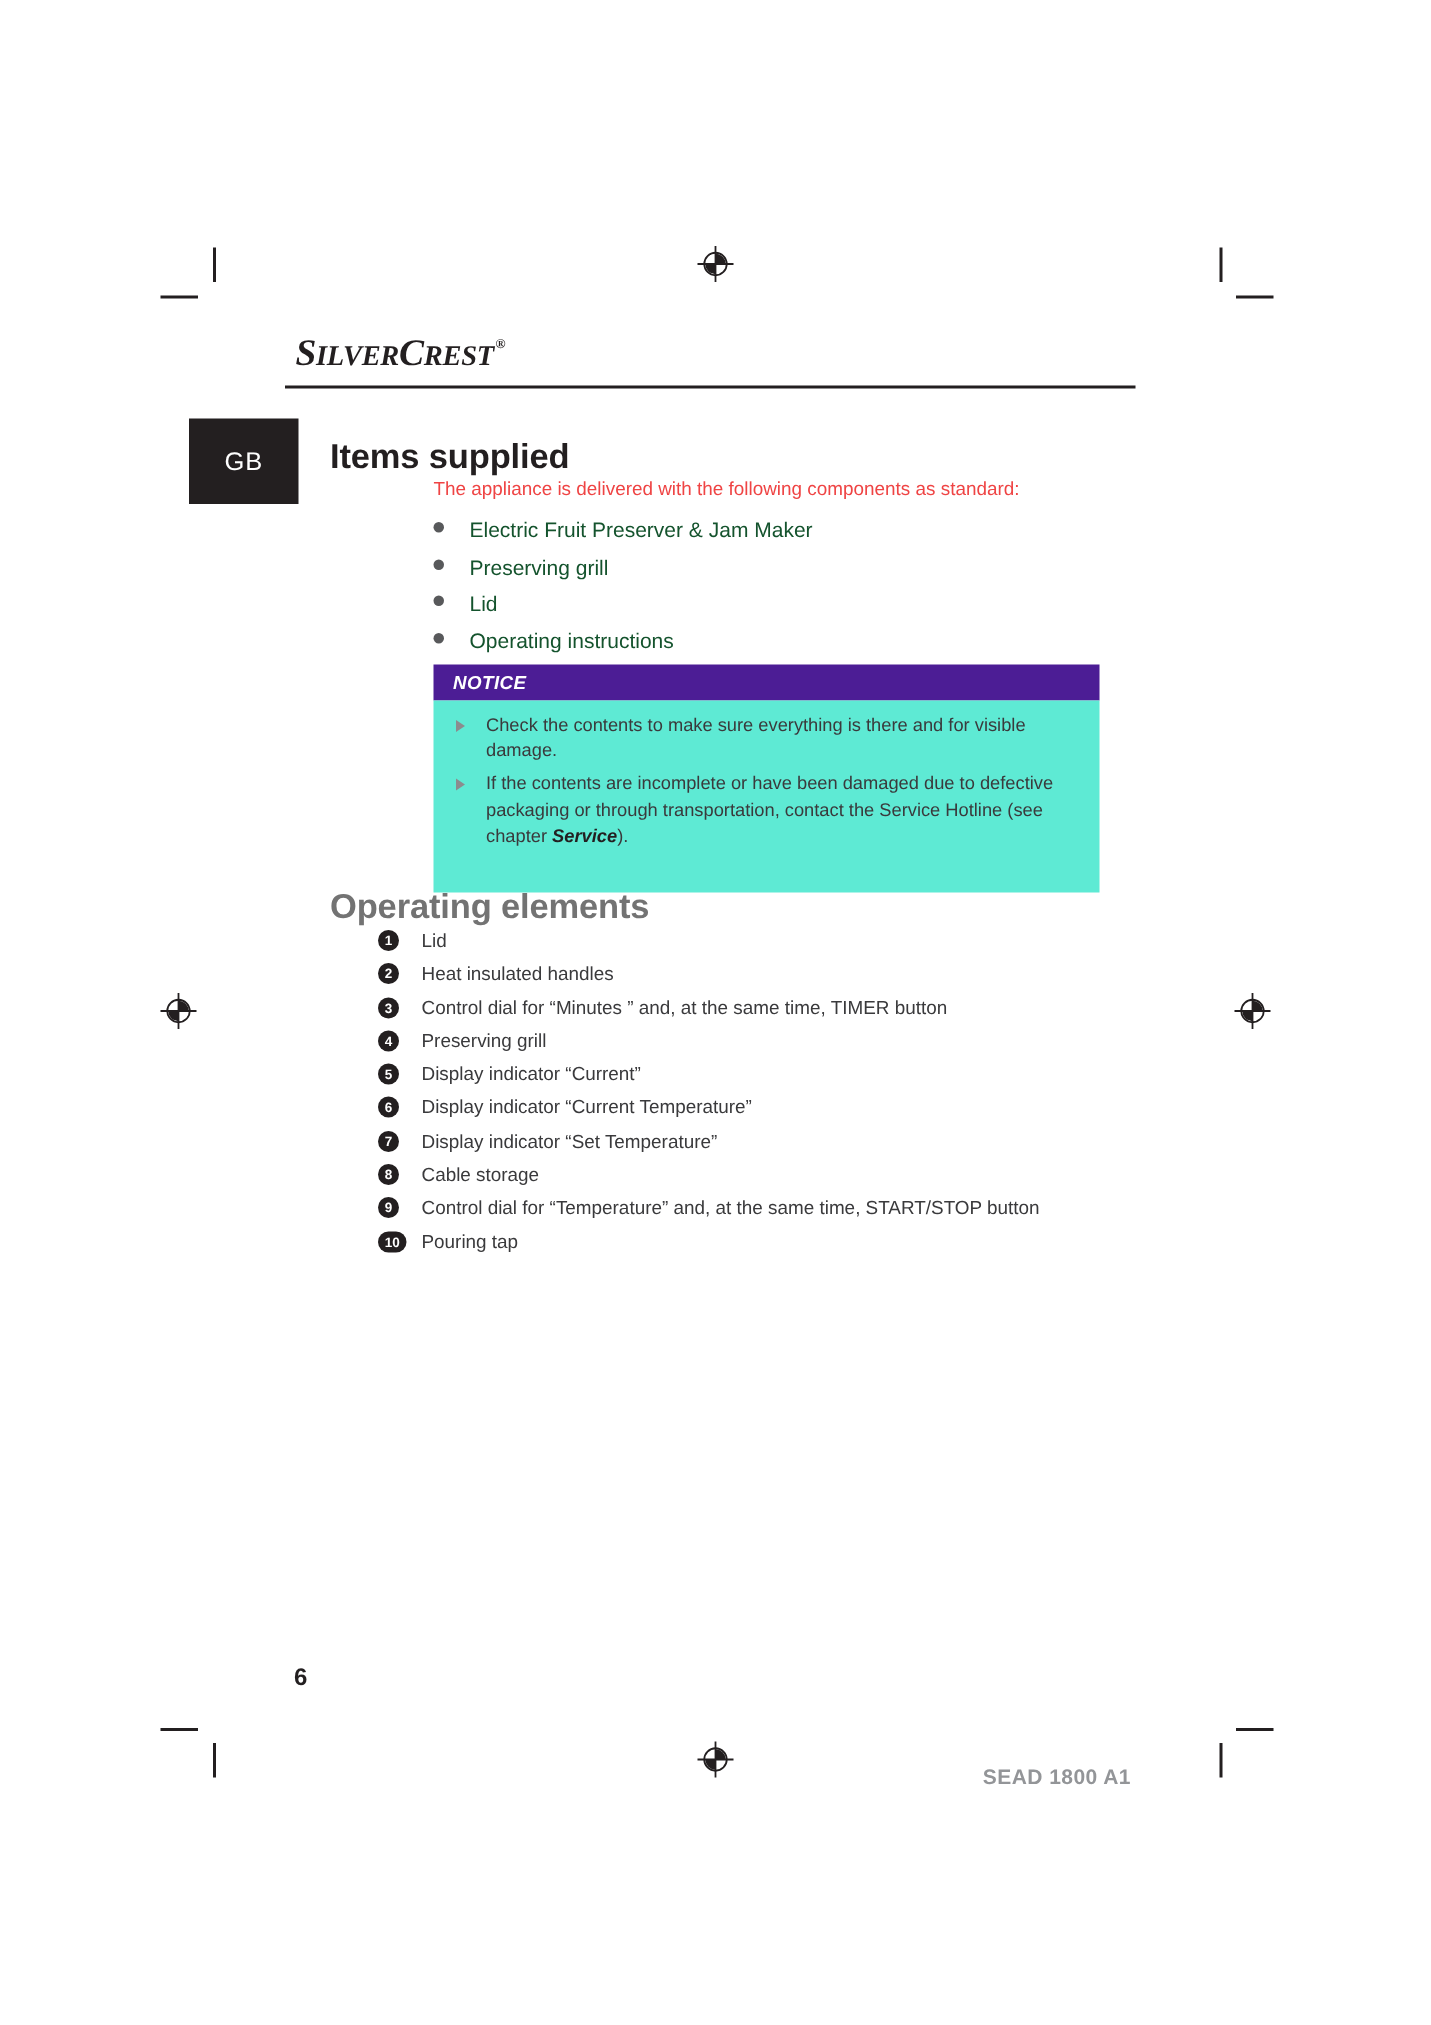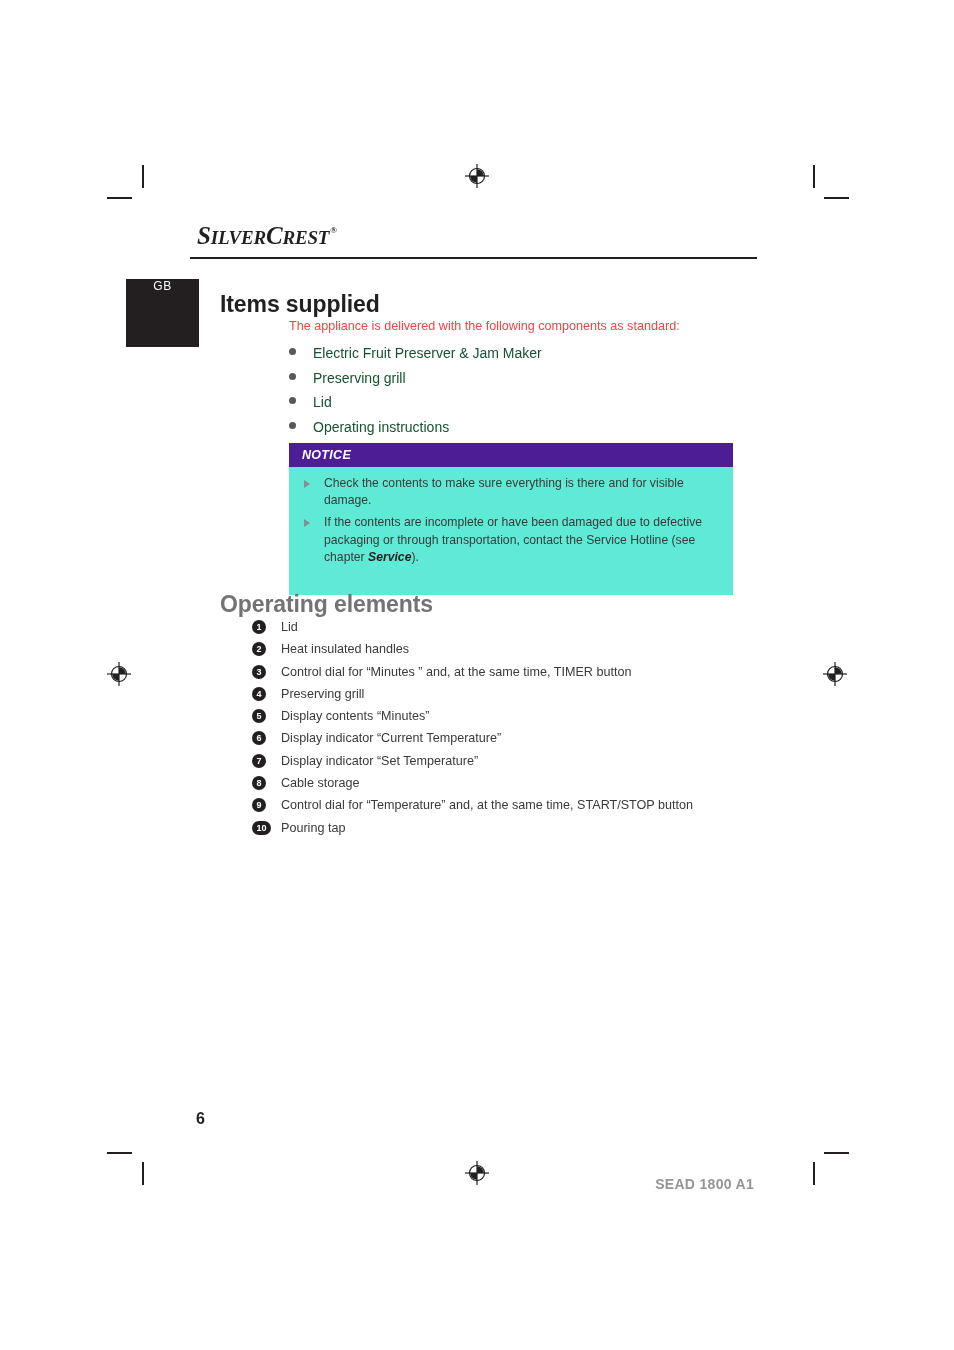--- a/index.html
+++ b/index.html
@@ -57,26 +57,27 @@
     height: 2px;
     background: #231f20;
   }
 
   
   .lang-tab {
     position: absolute;
     left: 126px;
     top: 279px;
     width: 73px;
-    height: 68px;
+    height: 57px;
     background: #231f20;
     color: #ffffff;
-    font-size: 12px;
+    font-size: 17px;
     letter-spacing: 0.6px;
     display: flex;
+    align-items: center;
     justify-content: center;
   }
 
   
   .h1-items {
     position: absolute;
     left: 220px;
     top: 276px;
     font-size: 23px;
     font-weight: bold;
@@ -337,21 +338,21 @@
     <div class="num-row">
       <span class="num-badge">3</span>
       <span>Control dial for “Minutes ” and, at the same time, TIMER button</span>
     </div>
     <div class="num-row">
       <span class="num-badge">4</span>
       <span>Preserving grill</span>
     </div>
     <div class="num-row">
       <span class="num-badge">5</span>
-      <span>Display contents “Minutes”</span>
+      <span>Display indicator “Current”</span>
     </div>
     <div class="num-row">
       <span class="num-badge">6</span>
       <span>Display indicator “Current Temperature”</span>
     </div>
     <div class="num-row">
       <span class="num-badge">7</span>
       <span>Display indicator “Set Temperature”</span>
     </div>
     <div class="num-row">

